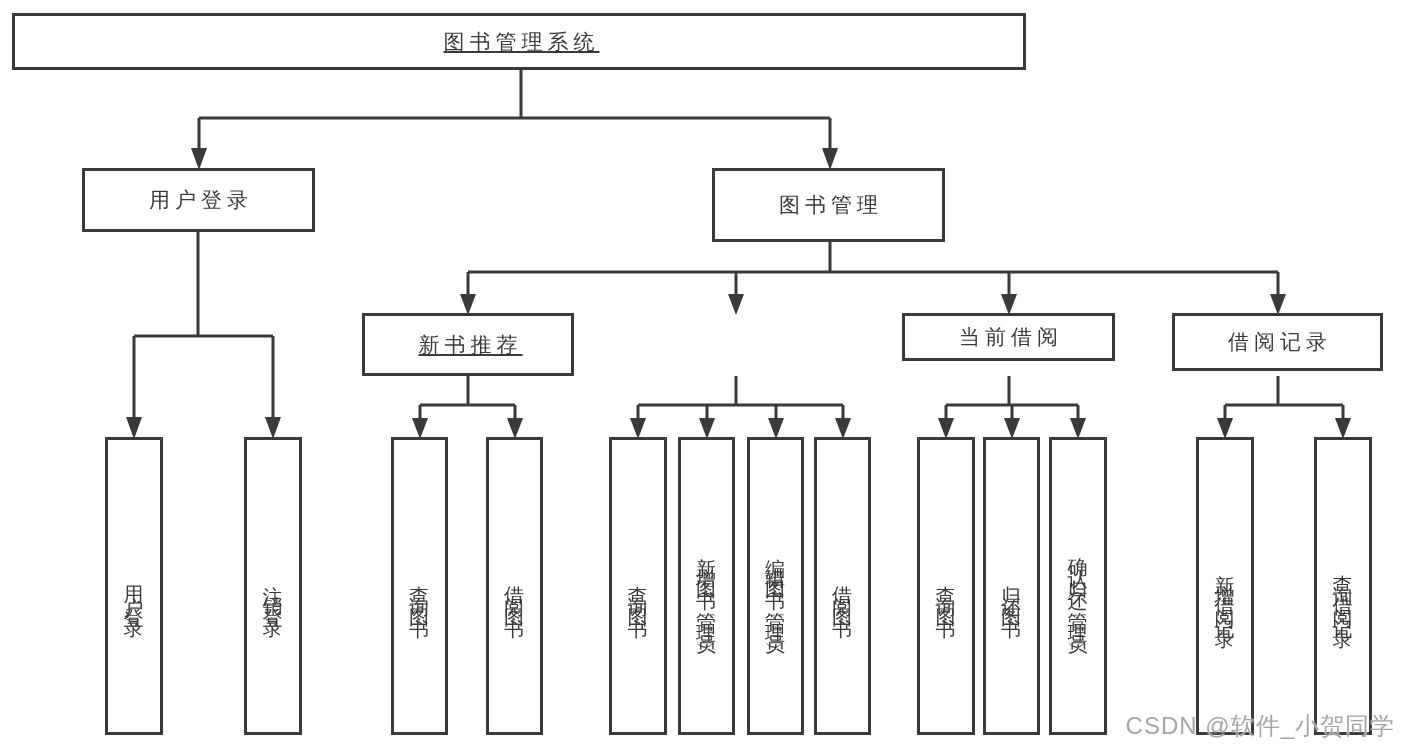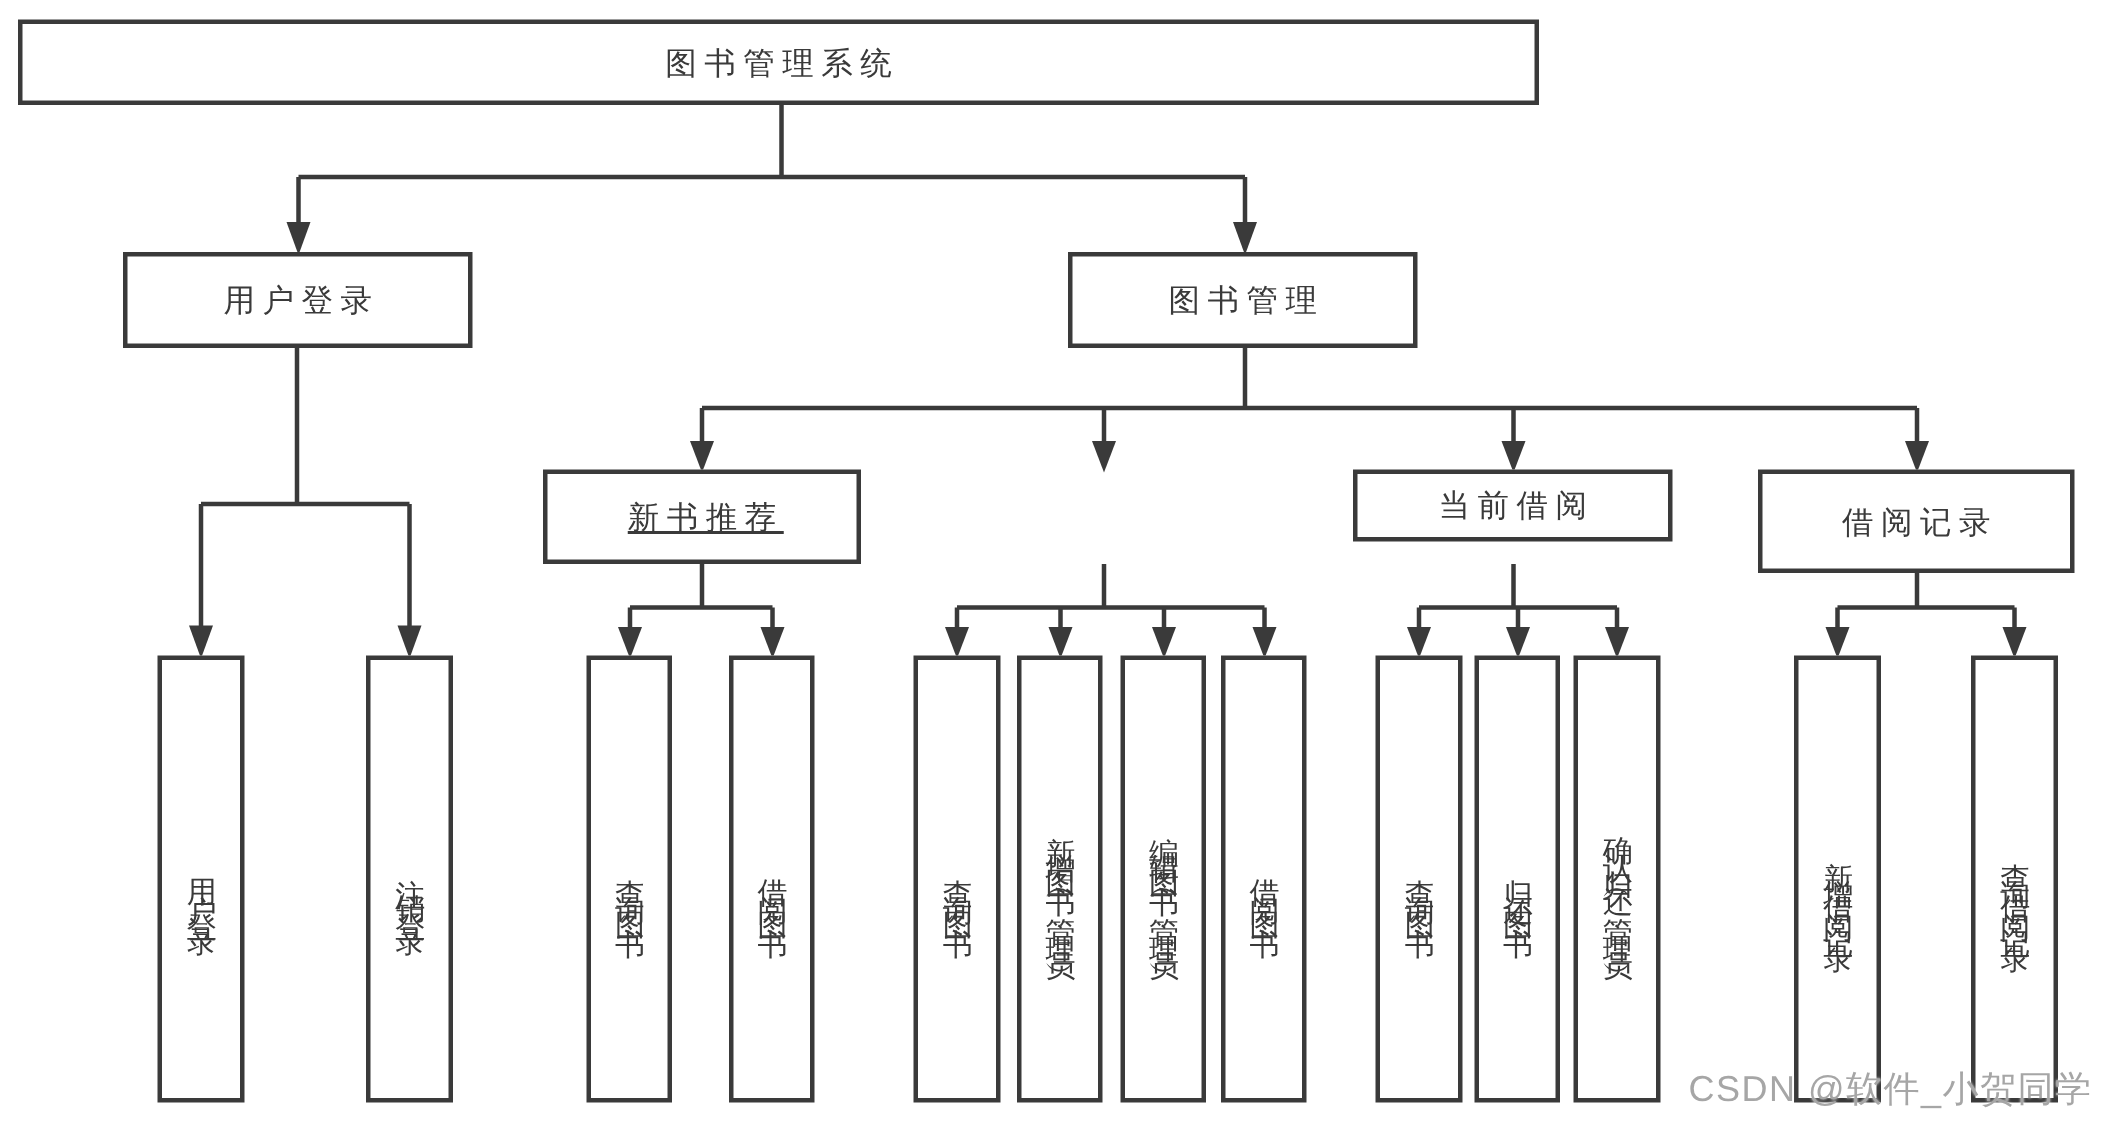--- a/index.html
+++ b/index.html
@@ -101,28 +101,28 @@
 
       <path d="M938 418 L954 418 L946 439 Z"></path>
       <path d="M1004 418 L1020 418 L1012 439 Z"></path>
       <path d="M1070 418 L1086 418 L1078 439 Z"></path>
 
       <path d="M1217 418 L1233 418 L1225 439 Z"></path>
       <path d="M1335 418 L1351 418 L1343 439 Z"></path>
     </g>
   </svg>
 
-  <div class="node h-label" style="left:12px; top:13px; width:1014px; height:57px;">图书管理系统</div>
+  <div class="node h-label" style="left:12px; top:13px; width:1014px; height:57px;text-decoration:underline;">图书管理系统</div>
 
   <div class="node h-label" style="left:82px; top:168px; width:233px; height:64px;">用户登录</div>
-  <div class="node h-label" style="left:712px; top:168px; width:233px; height:64px;">图书管理</div>
+  <div class="node h-label" style="left:712px; top:168px; width:233px; height:74px;">图书管理</div>
 
   <div class="node h-label" style="left:362px; top:313px; width:212px; height:63px;text-decoration:underline;">新书推荐</div>
   <div class="node h-label" style="left:902px; top:313px; width:213px; height:48px;">当前借阅</div>
-  <div class="node h-label" style="left:1172px; top:313px; width:211px; height:69px;">借阅记录</div>
+  <div class="node h-label" style="left:1172px; top:313px; width:211px; height:58px;">借阅记录</div>
 
   <div class="node leaf" style="left:105px; top:437px; width:58px; height:298px;">
     <span class="v-text">用户登录</span>
   </div>
   <div class="node leaf" style="left:244px; top:437px; width:58px; height:298px;">
     <span class="v-text">注销登录</span>
   </div>
 
   <div class="node leaf" style="left:391px; top:437px; width:57px; height:298px;">
     <span class="v-text">查询图书</span>

